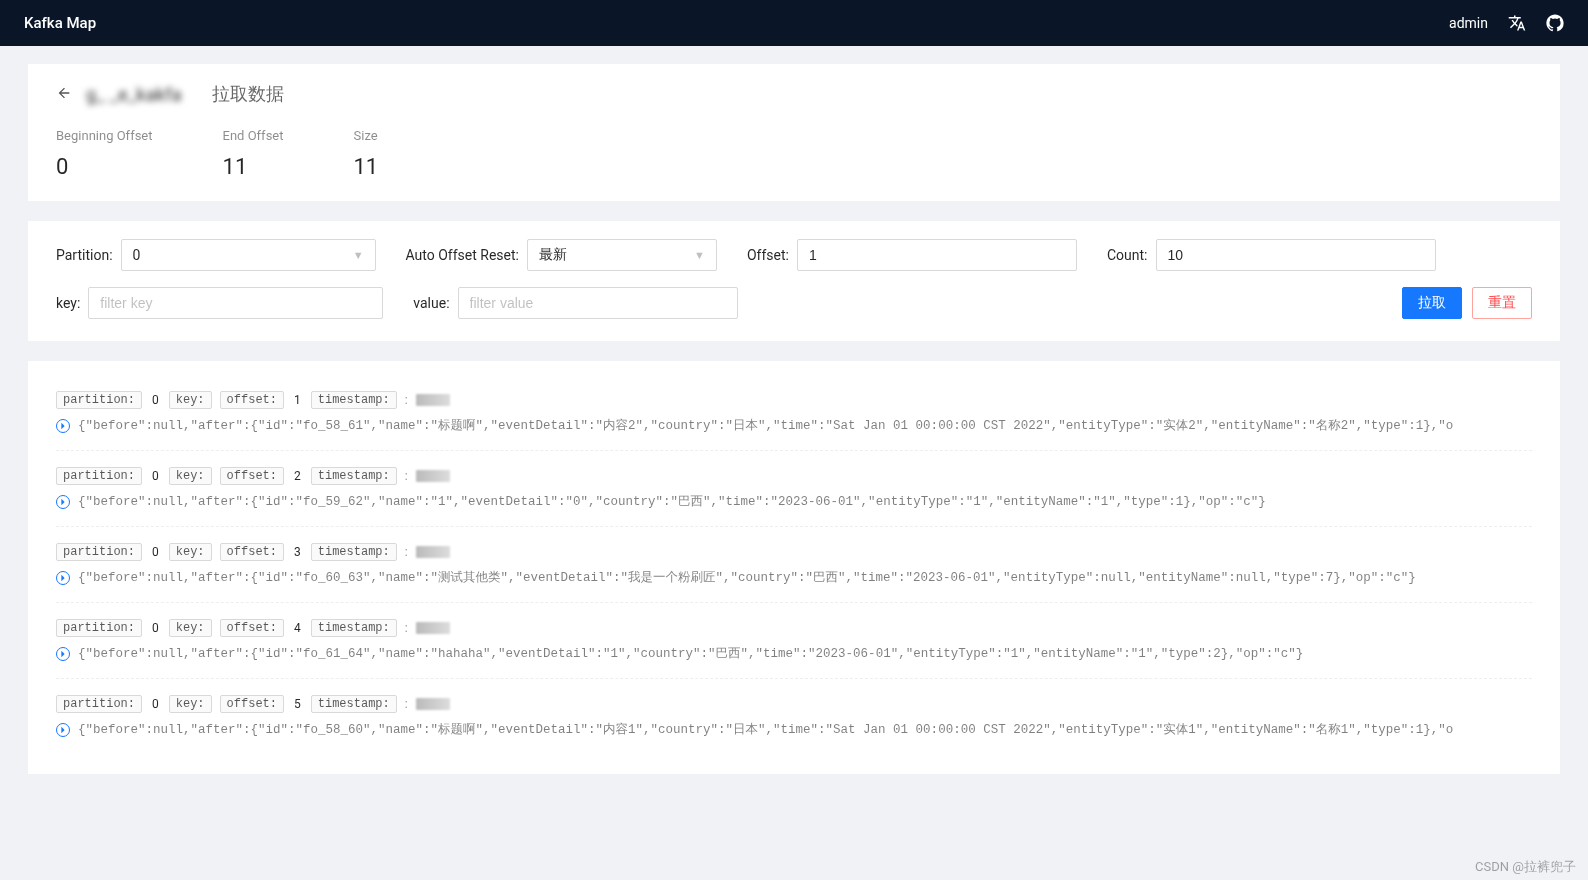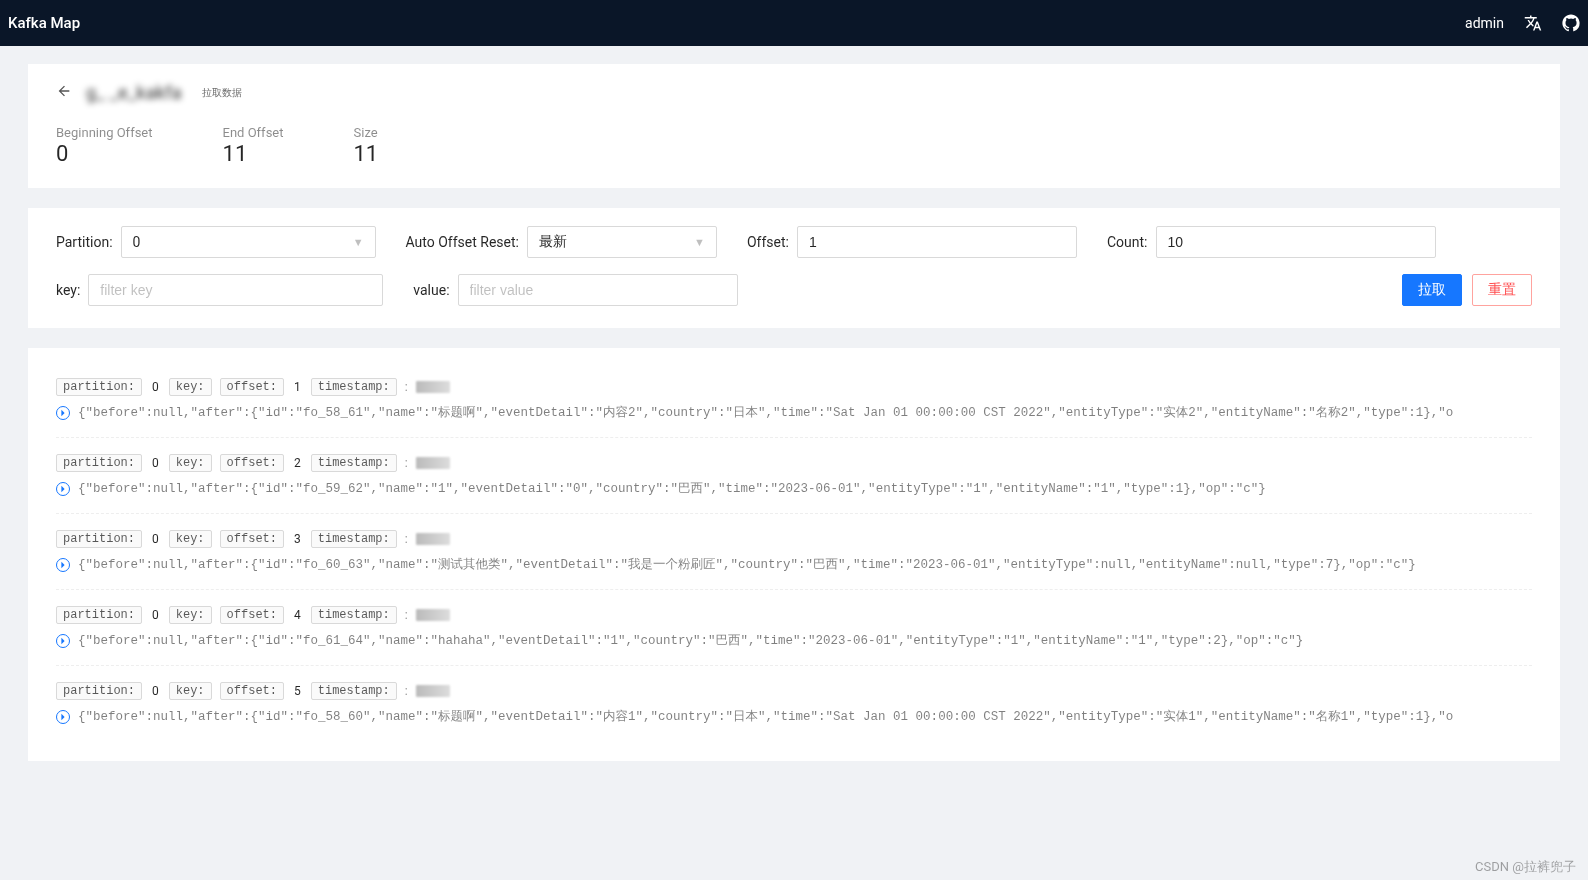--- a/index.html
+++ b/index.html
@@ -9,21 +9,21 @@
     color: rgba(0,0,0,0.85);
     font-size: 14px;
   }
   .topbar {
     background: #0a1628;
     color: #fff;
     height: 46px;
     display: flex;
     align-items: center;
     justify-content: space-between;
-    padding: 0 8px;
+    padding: 0 24px;
   }
   .topbar-left { font-size: 15px; font-weight: 500; }
   .topbar-right { display: flex; align-items: center; gap: 20px; font-size: 14px; }
   .topbar-right .icon-btn { color: #fff; display: flex; align-items: center; cursor: pointer; }
   .topbar-right svg { width: 18px; height: 18px; fill: #fff; }
   .content {
     margin: 18px 28px 0 28px;
   }
   .panel {
     background: #fff;
@@ -37,23 +37,23 @@
     margin-bottom: 22px;
   }
   .back-arrow { cursor: pointer; color: #555; }
   .back-arrow svg { width: 16px; height: 16px; }
   .bc-title {
     font-size: 18px;
     color: rgba(0,0,0,0.85);
     letter-spacing: 0.3px;
     filter: blur(3px);
   }
-  .bc-sub { font-size: 10px; color: rgba(0,0,0,0.6); margin-left: 6px; }
+  .bc-sub { font-size: 18px; color: rgba(0,0,0,0.6); margin-left: 16px; }
   .stats-row { display: flex; gap: 70px; }
-  .stat-item .stat-label { font-size: 13px; color: rgba(0,0,0,0.45); margin-bottom: 1px; }
+  .stat-item .stat-label { font-size: 13px; color: rgba(0,0,0,0.45); margin-bottom: 11px; }
   .stat-item .stat-value { font-size: 22px; color: rgba(0,0,0,0.85); }
   .filter-row { display: flex; align-items: center; flex-wrap: wrap; gap: 10px 30px; }
   .filter-row + .filter-row { margin-top: 16px; }
   .form-item { display: flex; align-items: center; gap: 8px; }
   .form-label { font-size: 14px; color: rgba(0,0,0,0.85); white-space: nowrap; }
   .select, .input {
     border: 1px solid #d9d9d9;
     border-radius: 2px;
     height: 32px;
     padding: 4px 11px;

